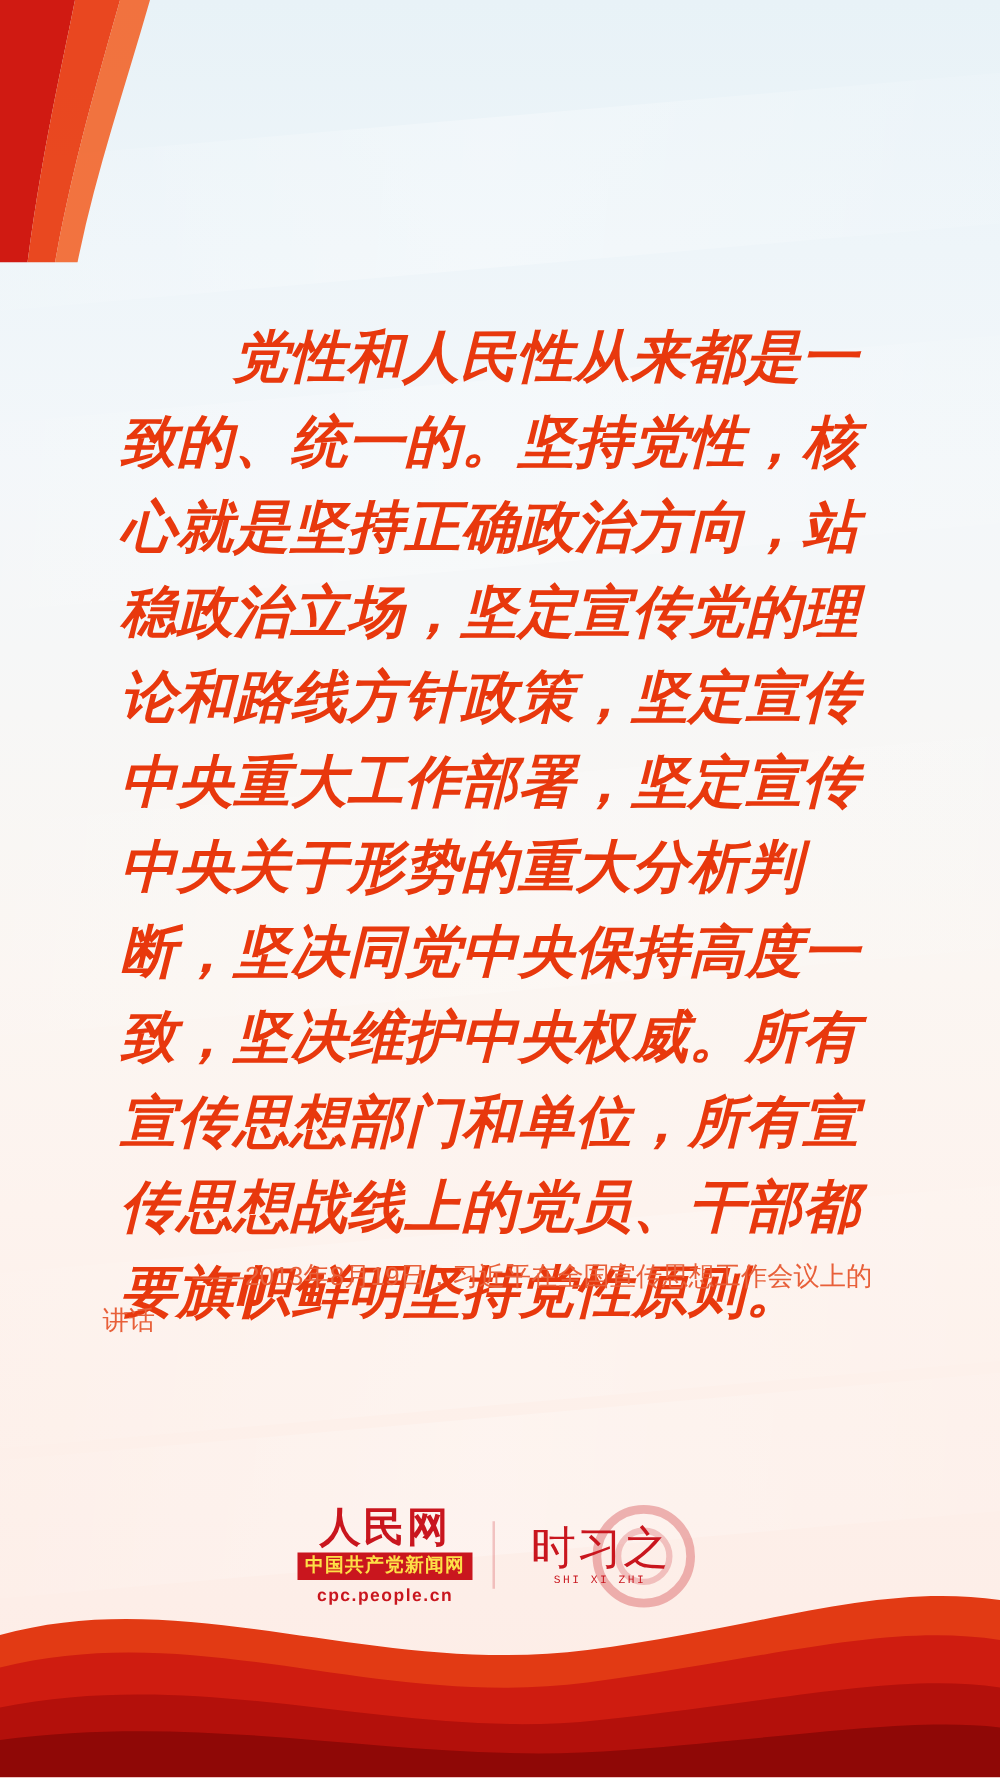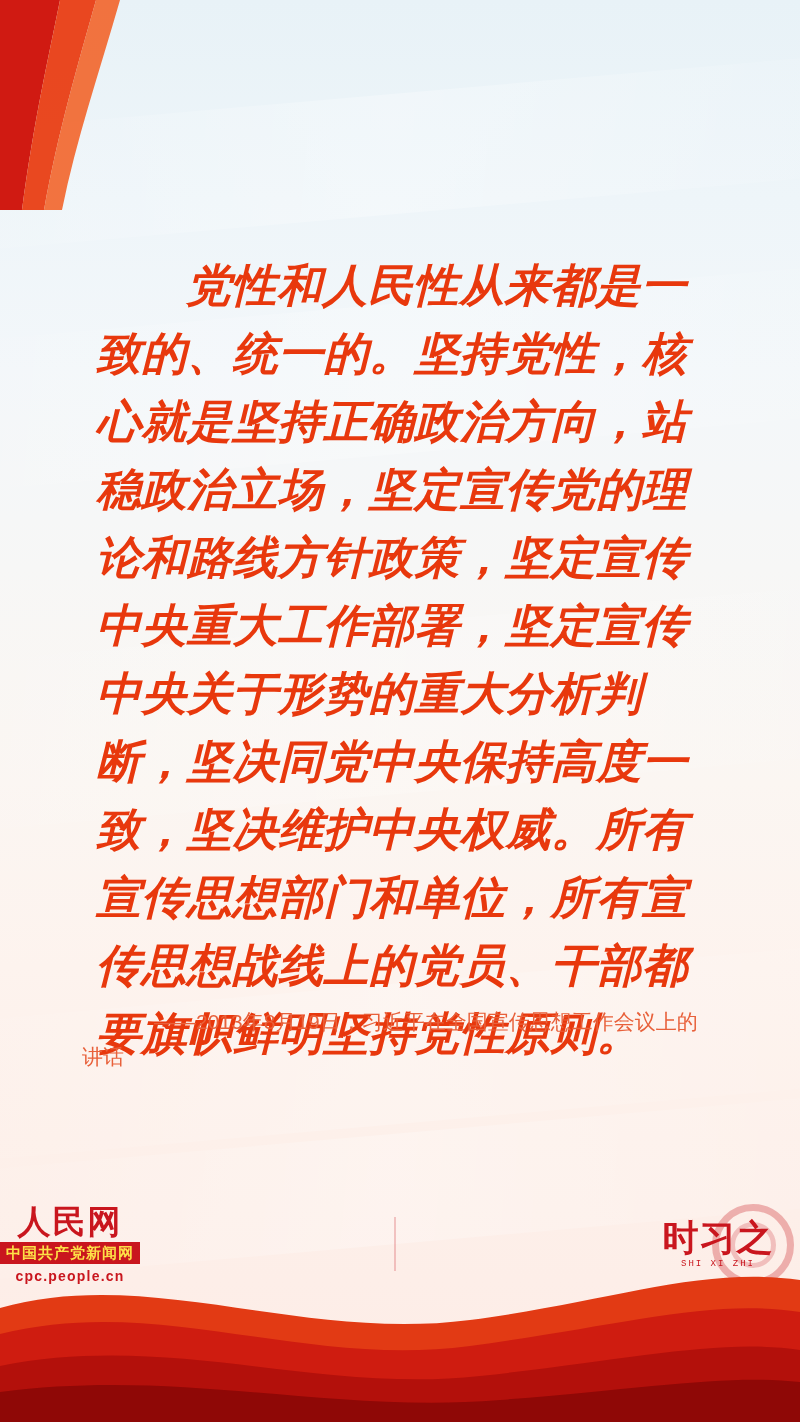--- a/index.html
+++ b/index.html
@@ -86,22 +86,22 @@
   }
 
   
   .logo-row {
     position: absolute;
     top: 1196px;
     left: 0;
     width: 800px;
     display: flex;
     align-items: center;
-    justify-content: space-between;
-    gap: 32px;
+    justify-content: center;
+    gap: 16px;
   }
 
   .pm-logo {
     display: flex;
     flex-direction: column;
     align-items: center;
     line-height: 1;
   }
   .pm-logo .pm-top {
     color: #c9161e;
@@ -160,21 +160,21 @@
     right: 11px;
     bottom: 11px;
     border-radius: 50%;
     border: 5px solid rgba(201,22,30,0.22);
   }
   .sxz-text {
     position: relative;
     z-index: 2;
     color: #c9161e;
     font-size: 36px;
-    font-weight: 700;
+    font-weight: 400;
     letter-spacing: 1px;
     line-height: 1;
     margin-right: 14px;
   }
   .sxz-pinyin {
     position: relative;
     z-index: 2;
     color: #c9161e;
     font-size: 9px;
     letter-spacing: 2px;

